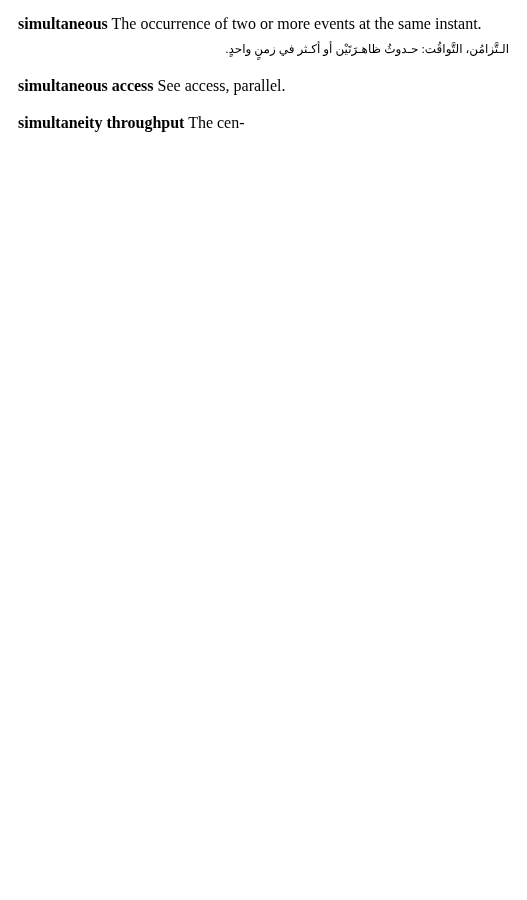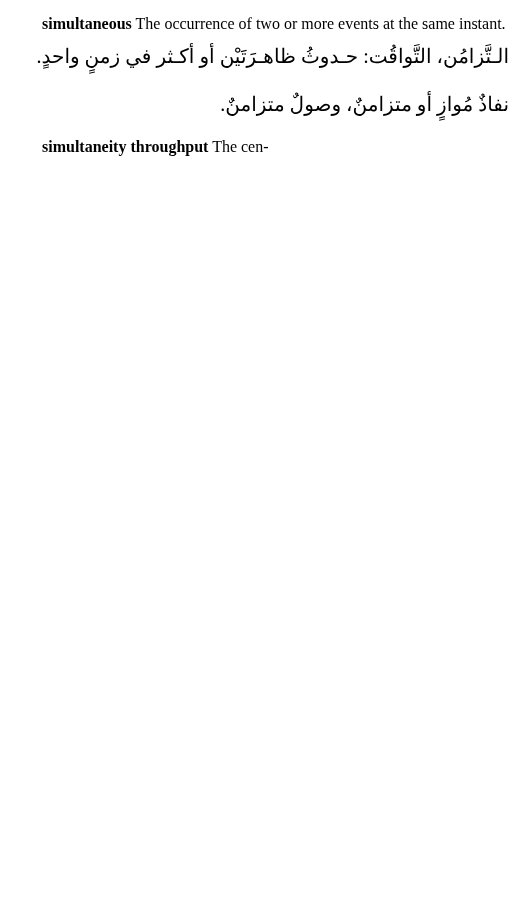--- a/index.html
+++ b/index.html
@@ -25,51 +25,53 @@
     }
 
     .entry-body {
       display: inline;
     }
 
     .arabic-text {
       direction: rtl;
       unicode-bidi: bidi-override;
       font-family: "Times New Roman", serif;
-      font-size: 20px;
+      font-size: 12px;
       line-height: 1.7;
       text-align: right;
       margin: 4px 0 8px 0;
     }
 
     .english-line {
       text-align: justify;
       margin-bottom: 2px;
-      margin-left: 24px;
     }
 
     .entry-block {
       margin-bottom: 14px;
     }
   </style>
 </head>
 <body>
 
 <div>
 
   <div class="entry-block">
     <div class="english-line">
       <span class="entry-title">simultaneous</span>
       <span class="entry-body"> </span><span>The occurrence of two or more events at the same instant.</span>
     </div>
     <div class="arabic-text">الـتَّزامُن، التَّواقُت: حـدوثُ ظاهـرَتَيْن أو أكـثر في زمنٍ واحدٍ.</div>
   </div>
 
   <div class="entry-block">
-    <div class="arabic-text">نفاذٌ مُوازٍ أو متزامنٌ، وصولٌ متزامنٌ.</div>
+    <div class="english-line">
+      <span class="entry-title">simultaneous access</span>
+      <span>  See  access, parallel.</span>
+    </div>
   </div>
 
   <div class="entry-block">
   </div>
 
   <div class="entry-block">
   </div>
 
   <div class="entry-block">
     <div class="english-line">

